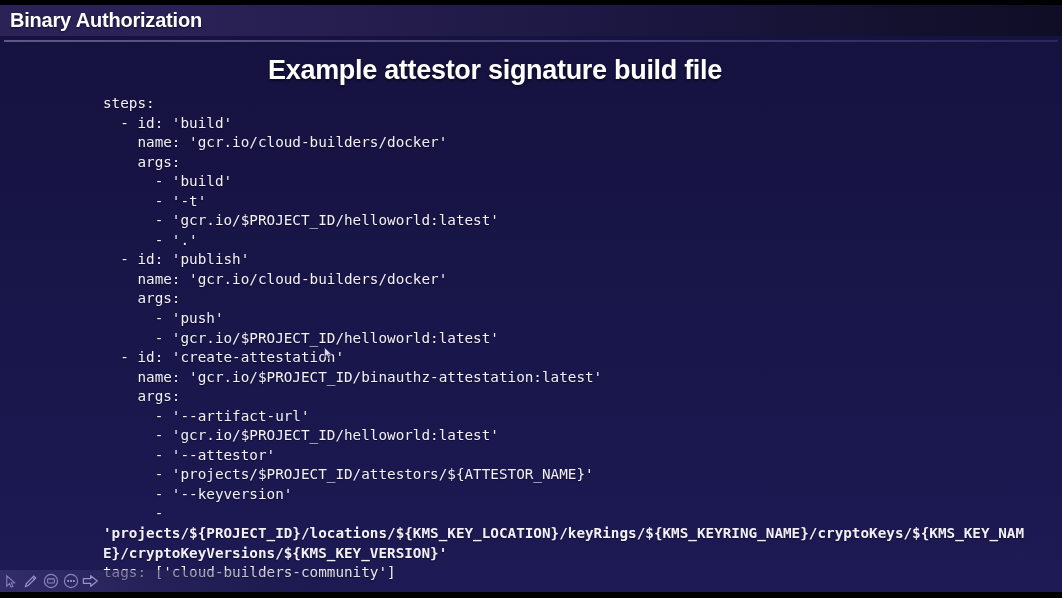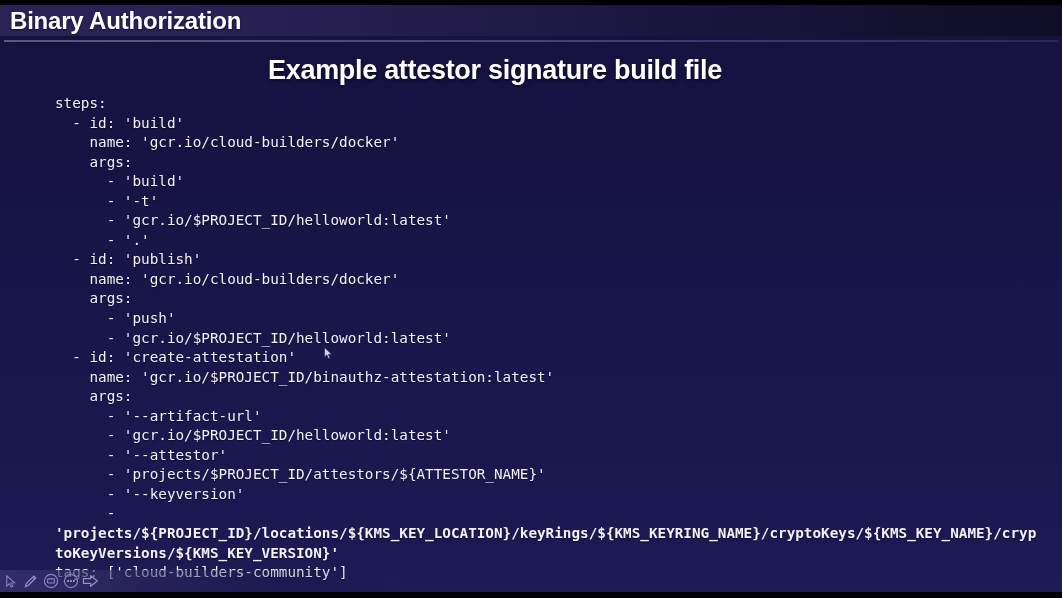--- a/index.html
+++ b/index.html
@@ -32,21 +32,21 @@
     width: 1062px;
     height: 31px;
     background: linear-gradient(90deg, #2b2258 0%, #2a2156 18%, #241d4c 38%, #1b1640 62%, #14112f 85%, #100d27 100%);
   }
   .header-title {
     position: absolute;
     top: 5px;
     left: 10px;
     height: 15px;
     line-height: 31px;
-    font-size: 24px;
+    font-size: 20px;
     font-weight: bold;
     color: #ffffff;
     letter-spacing: -0.2px;
     text-shadow: 0 1px 2px rgba(0,0,0,0.6);
     white-space: nowrap;
   }
   .header-divider {
     position: absolute;
     top: 40px;
     left: 4px;
@@ -77,20 +77,21 @@
     font-family: "DejaVu Sans Mono", "Liberation Mono", monospace;
     font-size: 14.3px;
     line-height: 19.55px;
     color: #f2f1f7;
     white-space: pre;
     text-shadow: 0 1px 1px rgba(0,0,0,0.5);
   }
   .code-line {
     white-space: pre;
     min-height: 19.55px;
+    margin-left: 48px;
   }
   .code-line.wrap {
     white-space: pre-wrap;
     word-break: break-all;
     font-weight: bold;
   }
   
   .cursor-artifact {
     position: absolute;
     left: 324px;

